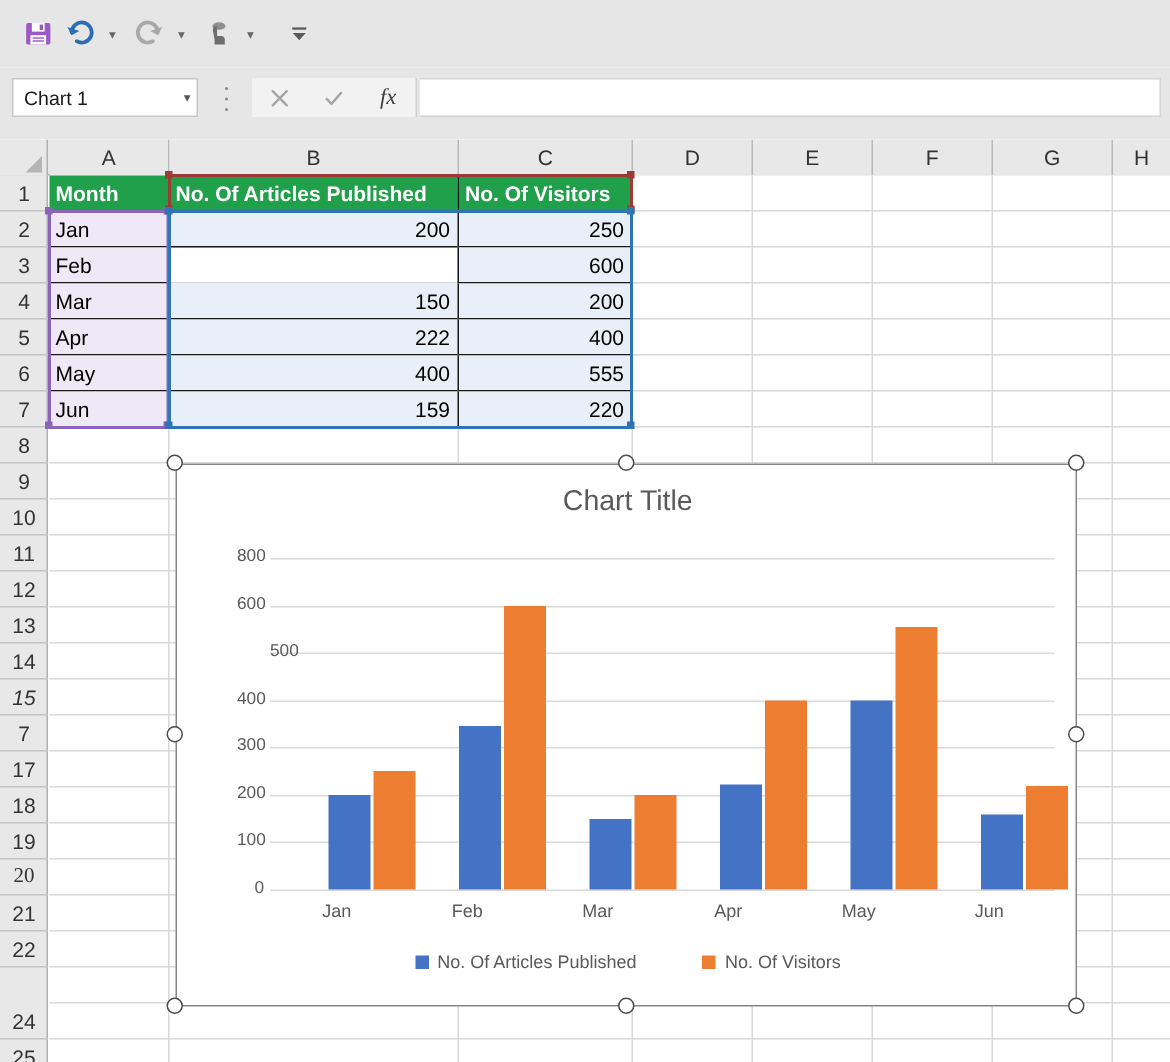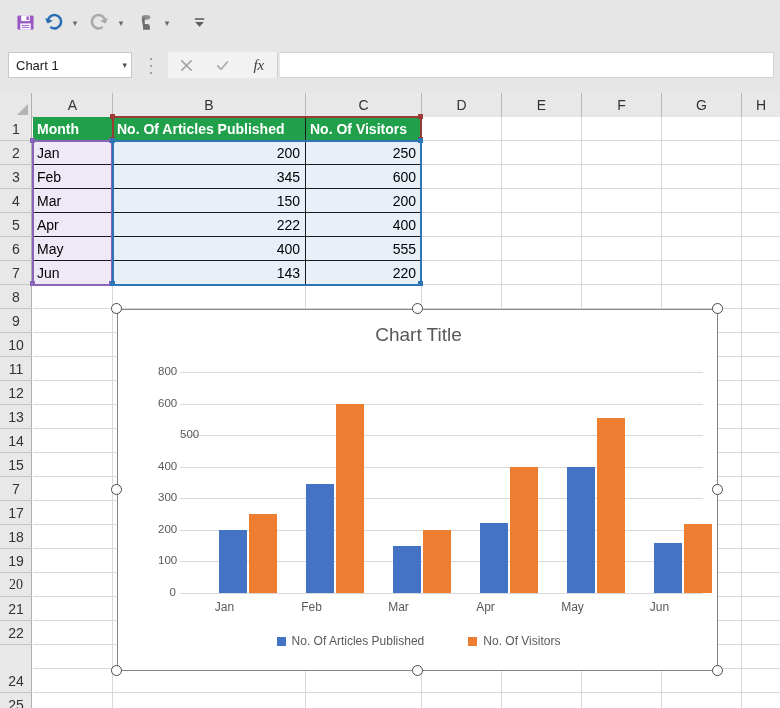--- a/index.html
+++ b/index.html
@@ -360,21 +360,21 @@
       </div>
     <div class="rowhead" style="top:264px;height:24px;">
         <span>12</span>
       </div>
     <div class="rowhead" style="top:288px;height:24px;">
         <span>13</span>
       </div>
     <div class="rowhead" style="top:312px;height:24px;">
         <span>14</span>
       </div>
-    <div class="rowhead" style="top:336px;height:24px;">
+    <div class="rowhead" style="top:336px;height:24px;font-style:italic;">
         <span>15</span>
       </div>
     <div class="rowhead" style="top:360px;height:24px;">
         <span>7</span>
       </div>
     <div class="rowhead" style="top:384px;height:24px;">
         <span>17</span>
       </div>
     <div class="rowhead" style="top:408px;height:24px;">
         <span>18</span>
@@ -455,23 +455,20 @@
         <span>200</span>
       </div>
     <div class="cell num" style="left:273px;top:24px;width:115px;height:24px;">
         <span>250</span>
       </div>
     <div class="cell-vsep" style="left:272px;top:24px;height:24px;"></div>
 
     <div class="cell label" style="left:0px;top:48px;width:79px;height:24px;">
         <span>Feb</span>
       </div>
-    <div class="cell num" style="left:80px;top:48px;width:192px;height:24px;">
-        <span>345</span>
-      </div>
     <div class="cell num" style="left:273px;top:48px;width:115px;height:24px;">
         <span>600</span>
       </div>
     <div class="cell-vsep" style="left:272px;top:48px;height:24px;"></div>
 
     <div class="cell label" style="left:0px;top:72px;width:79px;height:24px;">
         <span>Mar</span>
       </div>
     <div class="cell num" style="left:80px;top:72px;width:192px;height:24px;">
         <span>150</span>
@@ -500,21 +497,21 @@
       </div>
     <div class="cell num" style="left:273px;top:120px;width:115px;height:24px;">
         <span>555</span>
       </div>
     <div class="cell-vsep" style="left:272px;top:120px;height:24px;"></div>
 
     <div class="cell label" style="left:0px;top:144px;width:79px;height:24px;">
         <span>Jun</span>
       </div>
     <div class="cell num" style="left:80px;top:144px;width:192px;height:24px;">
-        <span>143</span>
+        <span>159</span>
       </div>
     <div class="cell num" style="left:273px;top:144px;width:115px;height:24px;">
         <span>220</span>
       </div>
     <div class="cell-vsep" style="left:272px;top:144px;height:24px;"></div>
 
     <div class="srcbox purple" style="left:-1px;top:23px;width:81px;height:146px;"></div>
     <div class="srchandle purple" style="left:-3px;top:21px;"></div>
     <div class="srchandle purple" style="left:76px;top:21px;"></div>
     <div class="srchandle purple" style="left:-3px;top:164px;"></div>

